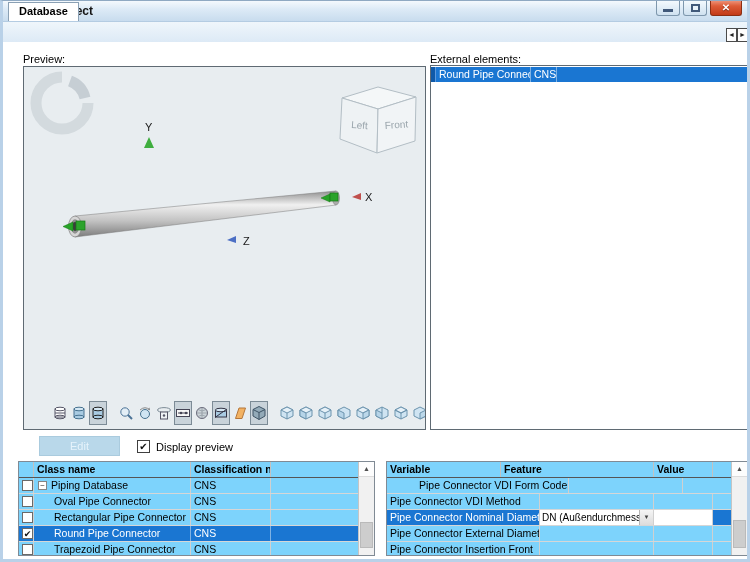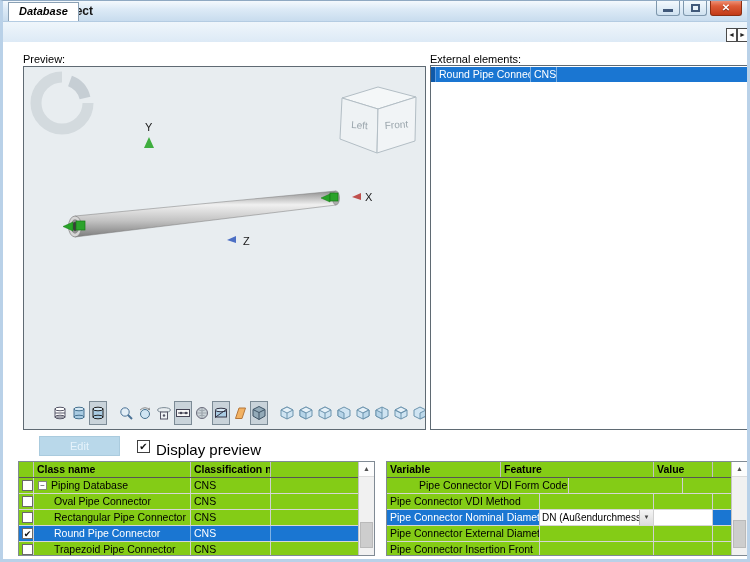--- a/index.html
+++ b/index.html
@@ -19,21 +19,21 @@
   .btn-max  { left:683px; width:24px; background:linear-gradient(#f6fbfe,#cfe1f0); }
   .btn-close{ left:710px; width:32px; background:linear-gradient(#f09a82,#dd5c37 40%,#c23a17); border-color:#8c2e12;
     color:#fff; font-size:10px; font-weight:bold; text-shadow:0 1px 1px #7a2410; }
   .glyph-min { width:10px; height:3px; background:#41597a; margin-top:6px; }
   .glyph-max { width:9px; height:8px; border:2px solid #41597a; background:#e8f2fa; }
 
   
   .tabstrip { position:absolute; left:0; top:22px; width:750px; height:20px;
     background:linear-gradient(#eff6fb,#ddeaf6); }
   .tab-active { position:absolute; left:8px; top:2px; height:19px; padding:0 10px; background:#fff;
-    border:1px solid #8aa0b4; border-bottom:none; font-size:11px; font-weight:bold; line-height:17px; z-index:11;font-style:italic; }
+    border:1px solid #8aa0b4; border-bottom:none; font-size:11px; font-weight:bold; line-height:17px; z-index:11; }
   .tabnav { position:absolute; top:28px; left:726px; display:flex; z-index:11; }
   .tabnav-btn { width:11px; height:14px; background:#fdfdfd; border:1px solid #4a4a4a; font-size:7px;
     line-height:12px; text-align:center; color:#222; }
 
   
   .content { position:absolute; left:3px; top:42px; width:744px; height:517px; background:#fff; }
   .lbl { position:absolute; font-size:11px; color:#000; }
 
   
   .preview-panel { position:absolute; left:20px; top:66px; width:403px; height:364px;
@@ -56,27 +56,27 @@
     display:flex; color:#fff; font-size:10.5px; line-height:15px; }
   .pub-ind { width:5px; background:#0f59a8; border-right:1px solid #5d9ade; }
   .pub-name { width:95px; padding-left:3px; border-right:1px solid #7fb2e4; overflow:hidden; white-space:nowrap; }
   .pub-cls { width:26px; padding-left:3px; border-right:1px solid #7fb2e4; }
 
   
   .edit-btn { position:absolute; left:20px; top:436px; width:81px; height:20px; background:#b9d8ea;
     border:1px solid #aacbde; color:#e6f3fb; font-size:11px; text-align:center; line-height:18px; }
   .chk { position:absolute; left:134px; top:440px; width:13px; height:13px; background:#fff;
     border:1px solid #3f3f3f; font-size:10px; line-height:11px; text-align:center; color:#111; }
-  .chk-label { position:absolute; left:153px; top:441px; font-size:15px; }
+  .chk-label { position:absolute; left:153px; top:441px; font-size:11px; }
 
   
   .tbl { position:absolute; top:461px; background:#fff; border:1px solid #808a94; overflow:hidden; }
   .tbl-class { left:15px; width:357px; height:95px; }
   .tbl-feat { left:383px; width:362px; height:95px; }
-  .trow { display:flex; height:16px; font-size:10.5px; line-height:15px; border-bottom:1px solid #d6d6d6; background:#84cc16; }
+  .trow { display:flex; height:16px; font-size:10.5px; line-height:15px; border-bottom:1px solid #d6d6d6; background:#7dd3fc; }
   .thead { font-weight:bold; border-bottom:1px solid #555; height:16px; }
   .tcell { border-right:1px solid #d0d0d0; overflow:hidden; white-space:nowrap; padding-left:3px; }
   .thead .tcell { border-right:1px solid #c2c2c2; }
   .trow.sel { background:#1a76d2; color:#fff; }
   .cbx { width:11px; height:11px; background:#fff; border:1px solid #6a6a6a; margin:2px auto 0;
     font-size:9px; line-height:10px; text-align:center; color:#111; }
   .expander { display:inline-block; width:9px; height:9px; border:1px solid #848484; background:#fff;
     color:#333; font-size:8px; line-height:7px; text-align:center; margin:0 4px 0 1px; vertical-align:1px; }
   .indent { padding-left:20px; }
   .vscroll { position:absolute; right:0; top:0; bottom:0; width:16px; background:#f1f1f1; border-left:1px solid #c4c4c4; }

